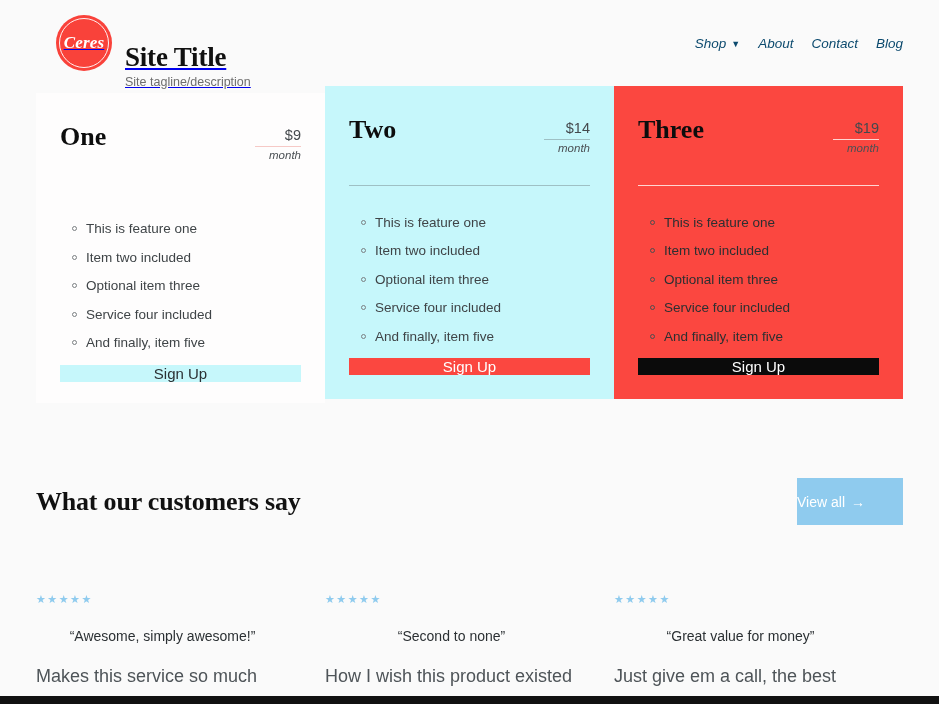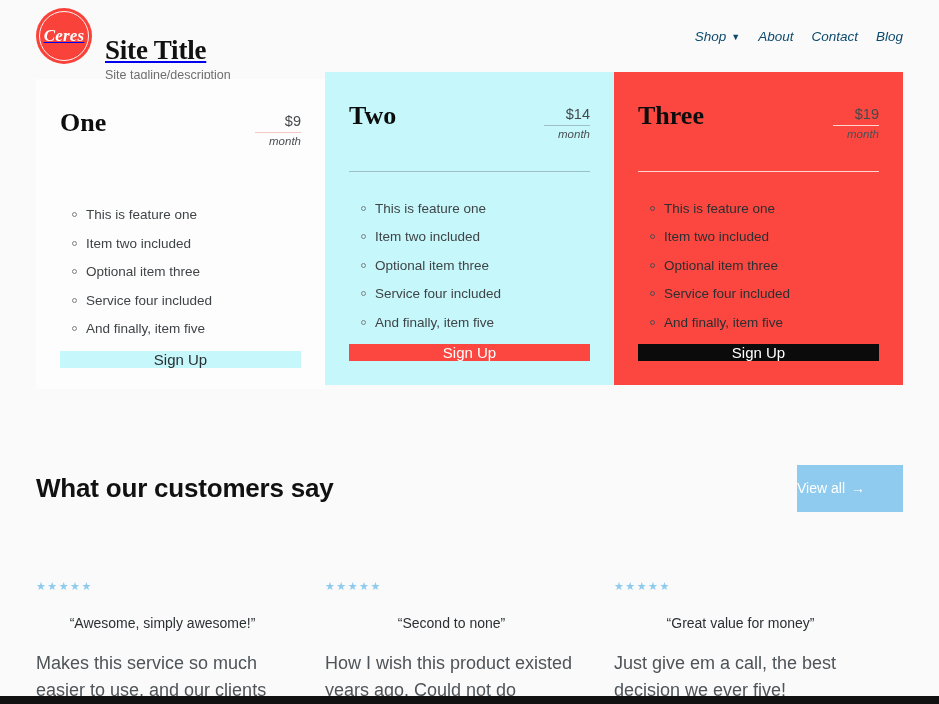--- a/index.html
+++ b/index.html
@@ -12,24 +12,24 @@
     height: 704px;
     background: #fafafa;
     font-family: "Liberation Sans", sans-serif;
     color: #3a3a3a;
     overflow: hidden;
     position: relative;
   }
 
   
   .site-header {
-    height: 72px;
-    display: flex;
-    align-items: center;
-    padding: 0 36px 0 36px;
+    height: 86px;
+    display: flex;
+    align-items: center;
+    padding: 0 36px 0 56px;
     box-sizing: border-box;
   }
   .brand {
     display: flex;
     align-items: center;
     gap: 13px;
   }
   .logo-badge {
     width: 56px;
     height: 56px;
@@ -212,21 +212,21 @@
     box-sizing: border-box;
     margin-top: 62px;
   }
   .testimonials-head {
     display: flex;
     align-items: center;
     justify-content: space-between;
     min-height: 56px;
   }
   .testimonials-title {
-    font-family: Liberation Sans, sans-serif;
+    font-family: Liberation Serif, serif;
     font-weight: bold;
     font-size: 26px;
     color: #111111;
     letter-spacing: -0.2px;
   }
   .view-all-button {
     background: #8fcbee;
     color: #ffffff;
     border: none;
     font-family: "Liberation Sans", sans-serif;

